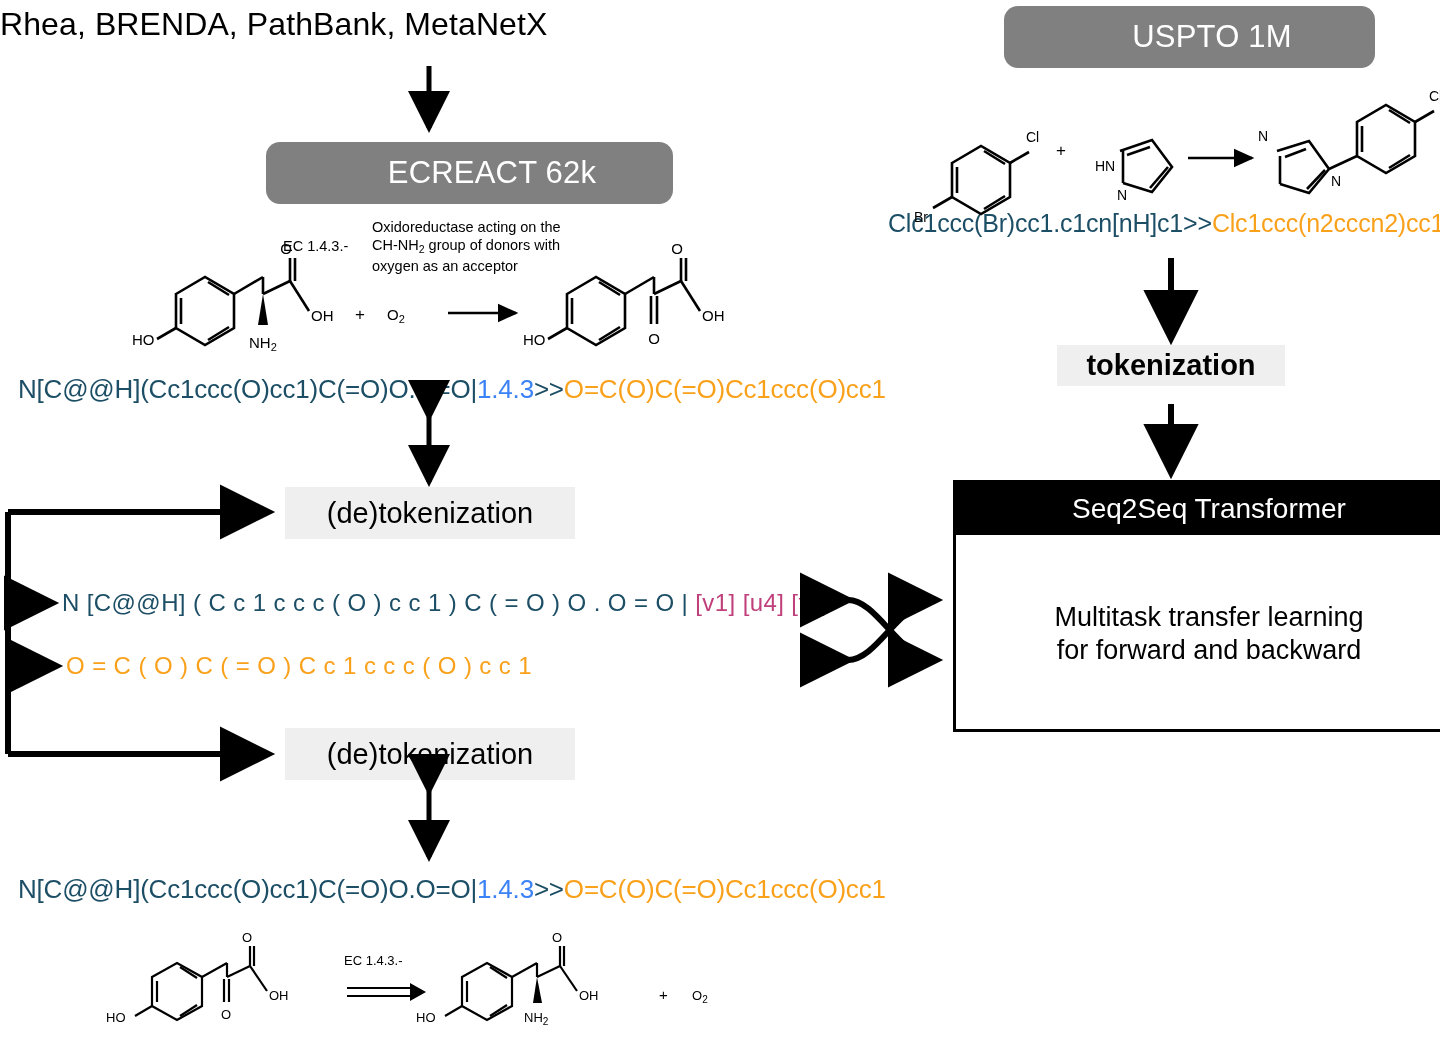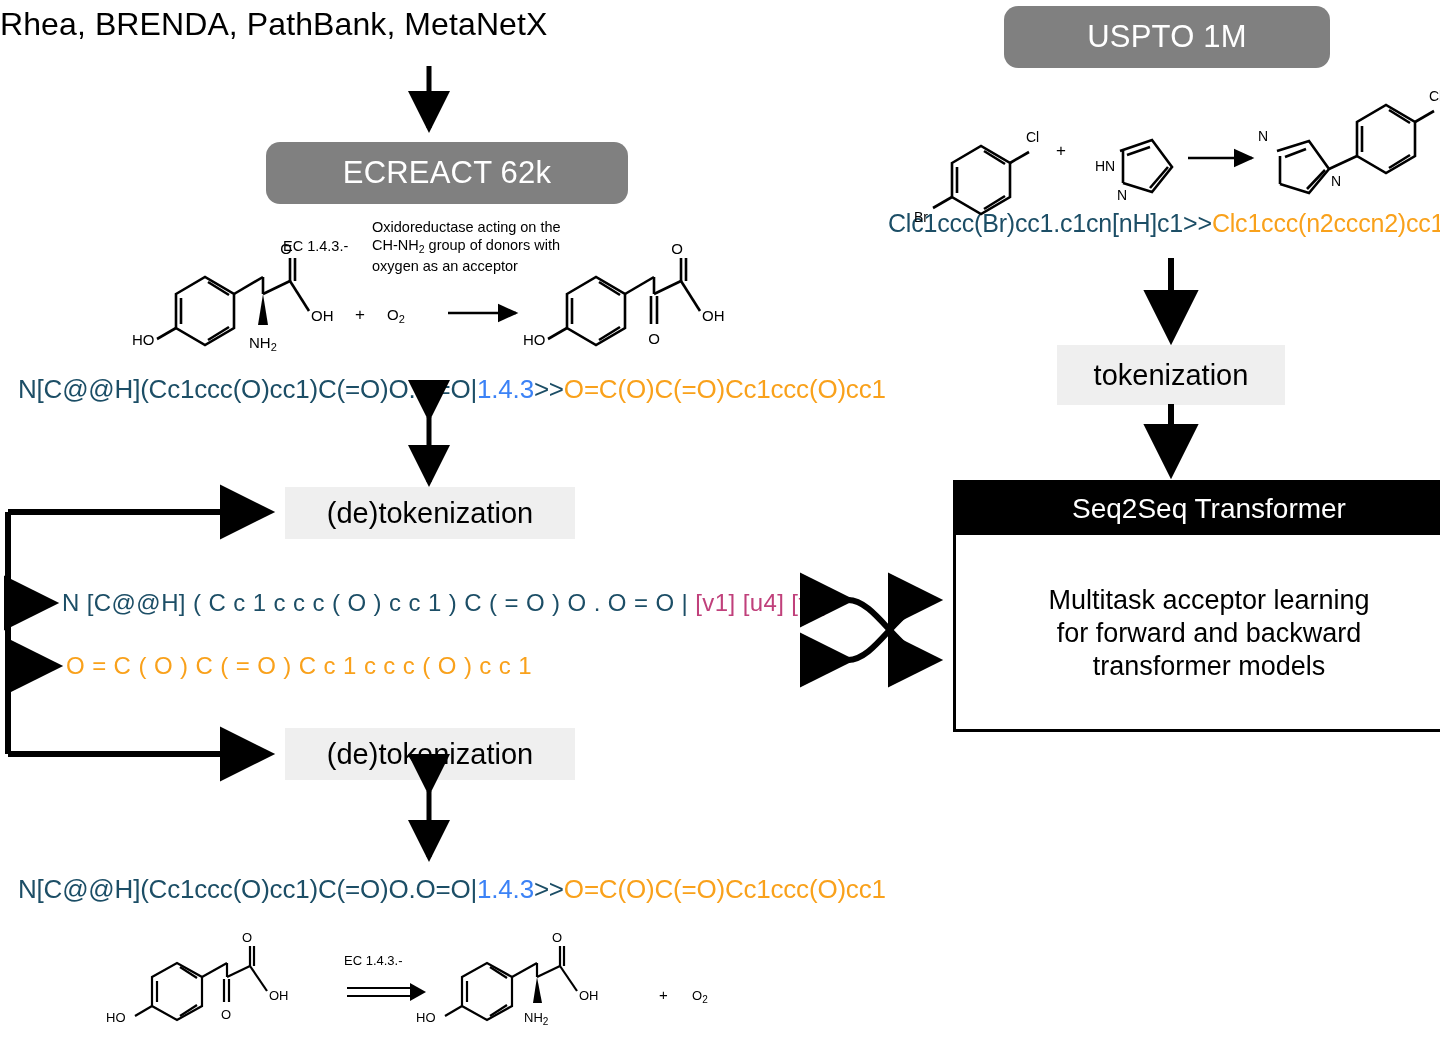--- a/index.html
+++ b/index.html
@@ -15,32 +15,32 @@
   
   .src-title{
     left:0;top:6px;width:880px;
     font-size:32px;color:#000;letter-spacing:.1px;
   }
 
   
   .pill{
     background:#808080;color:#ffffff;border-radius:14px;
     display:flex;align-items:center;justify-content:center;
-    font-size:31px;letter-spacing:.2px;
+    font-size:31px;letter-spacing:.2px;padding-left:45px;
   }
   #pill-ecreact{left:266px;top:142px;width:362px;height:62px;}
   #pill-uspto{left:1004px;top:6px;width:326px;height:62px;}
 
   
   .procbox{
     background:#efefef;color:#000;
     display:flex;align-items:center;justify-content:center;
     font-size:29px;
   }
-  #tok-box-right{left:1057px;top:345px;width:228px;height:60px;}
+  #tok-box-right{left:1057px;top:345px;width:228px;height:41px;font-weight:bold;}
   #detok-top{left:285px;top:487px;width:290px;height:52px;}
   #detok-bottom{left:285px;top:728px;width:290px;height:52px;}
 
   
   #transformer-card{
     left:953px;top:480px;width:512px;height:252px;
     border:3px solid #000;background:#fff;box-sizing:border-box;
   }
   #transformer-header{
     height:52px;background:#000;color:#fff;
@@ -103,23 +103,22 @@
 <div class="abs procbox" id="detok-bottom">(de)tokenization</div>
 
 <div class="abs tokline" id="tok-line-react"><span>N [C@@H] ( C c 1 c c c ( O ) c c 1 ) C ( = O ) O . O = O </span><span>|</span><span class="tok-special"> [v1] [u4] [t3]</span></div>
 
 <div class="abs tokline" id="tok-line-prod">O = C ( O ) C ( = O ) C c 1 c c c ( O ) c c 1</div>
 
 <div class="abs" id="transformer-card">
   <div id="transformer-header">Seq2Seq Transformer</div>
   <div id="transformer-body">
     <div>
-      <span>Multitask acceptor learning</span><br>
+      <span>Multitask transfer learning</span><br>
       <span>for forward and backward</span><br>
-      <span>transformer models</span>
     </div>
   </div>
 </div>
 
 <svg class="layer" viewBox="0 0 1440 1046">
   <defs>
     <marker id="ah" markerWidth="9" markerHeight="9" refX="7.4" refY="4.5" orient="auto" markerUnits="strokeWidth">
       <path d="M0,0.3 L8.4,4.5 L0,8.7 z" fill="#000"></path>
     </marker>
     <marker id="ahs" markerWidth="10" markerHeight="10" refX="8" refY="5" orient="auto" markerUnits="strokeWidth">

